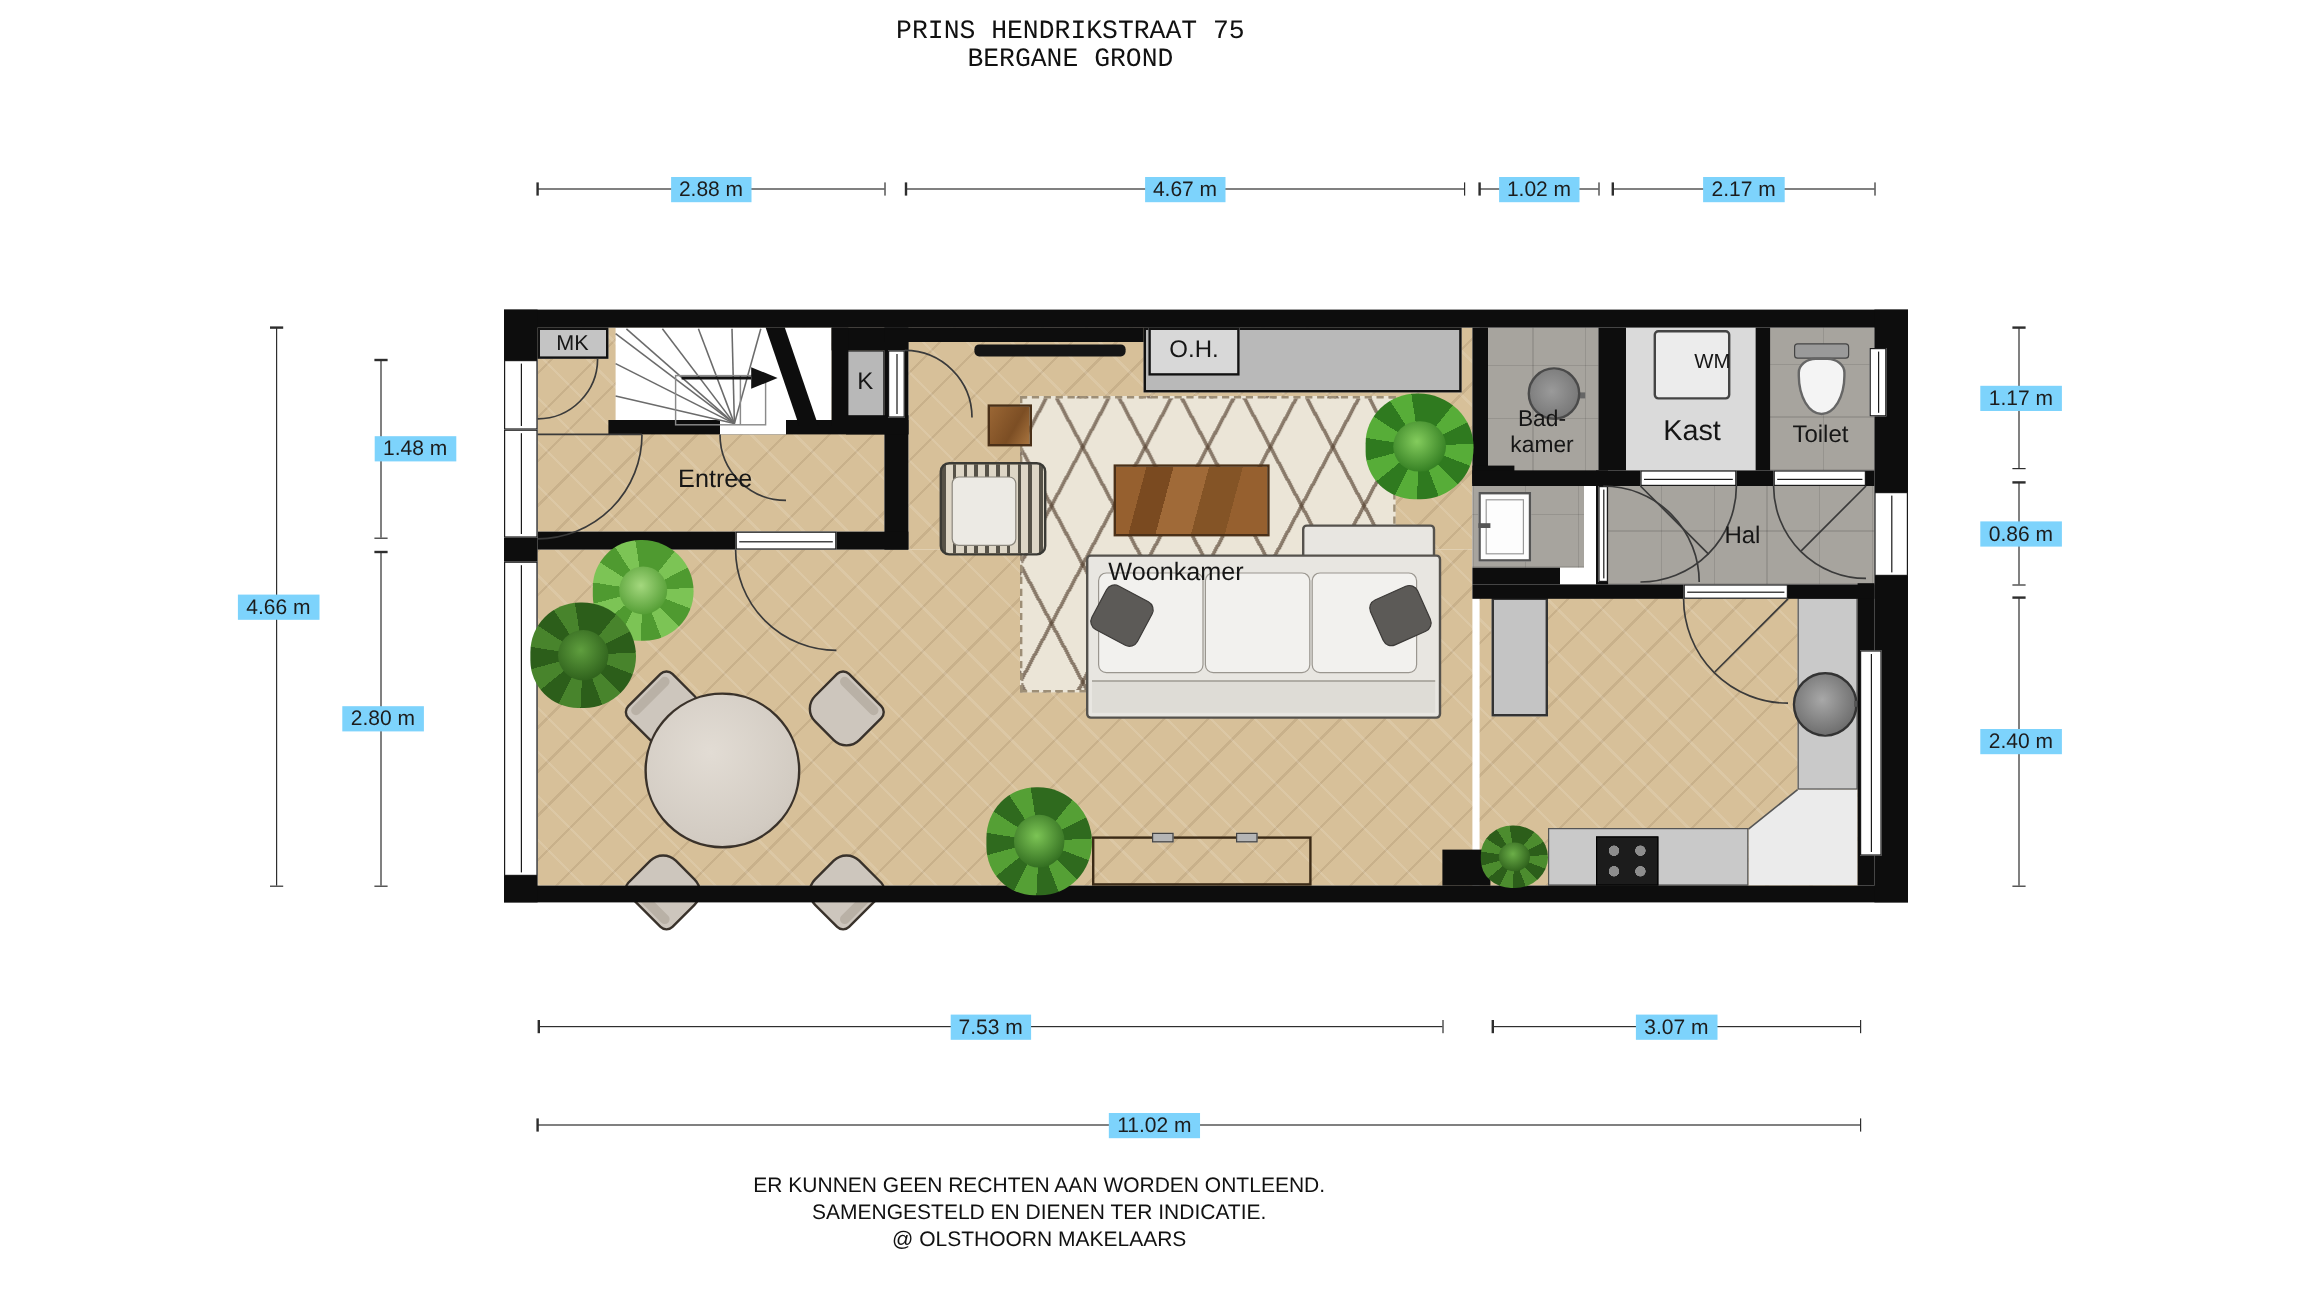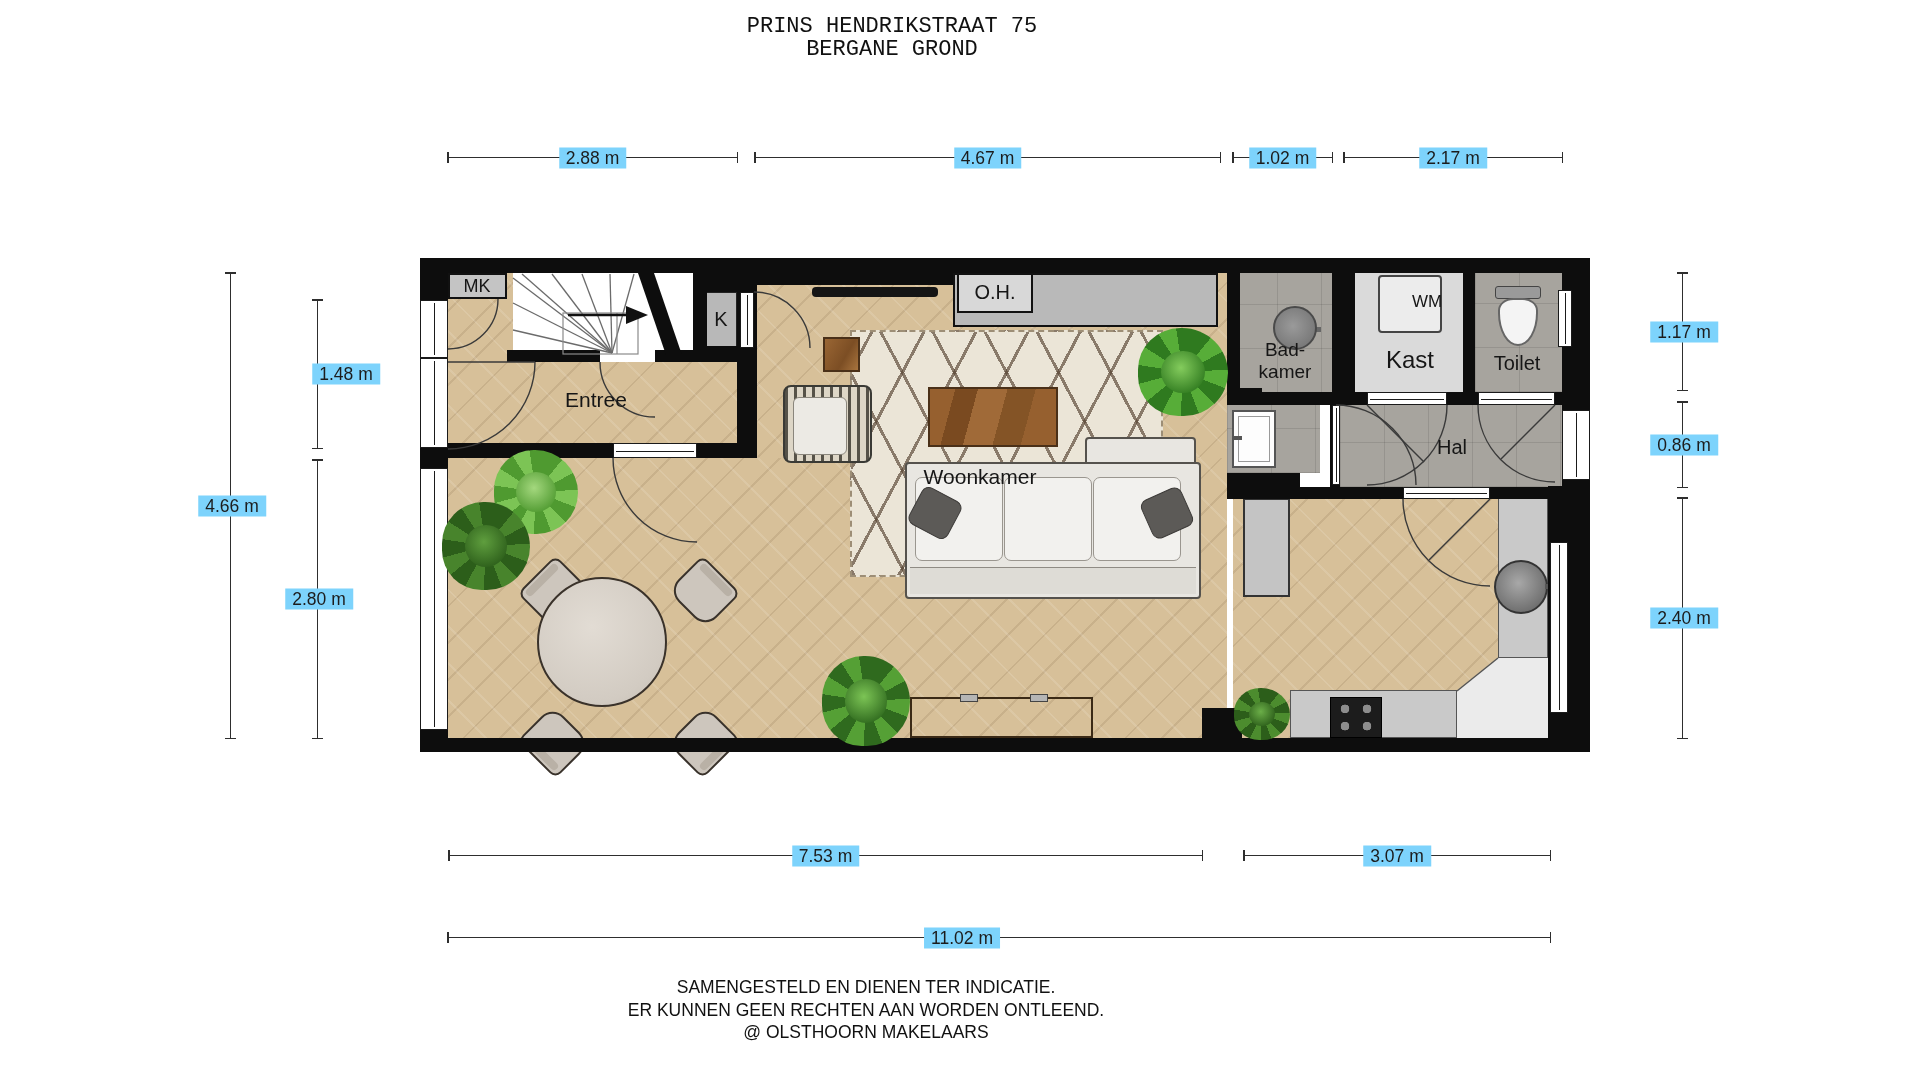--- a/index.html
+++ b/index.html
@@ -280,16 +280,16 @@
   <div class="label" style="left:575px;top:34px;font-size:20px;">O.H.</div>
   <div class="label" style="left:865px;top:92px;font-size:19px;">Bad-</div>
   <div class="label" style="left:865px;top:114px;font-size:19px;">kamer</div>
   <div class="label" style="left:990px;top:44px;font-size:17px;margin-left:17px;">WM</div>
   <div class="label" style="left:990px;top:102px;font-size:24px;">Kast</div>
   <div class="label" style="left:1097px;top:105px;font-size:20px;">Toilet</div>
   <div class="label" style="left:1032px;top:189px;font-size:20px;">Hal</div>
 </div>
 
 <div class="footer-block" style="left:466px;top:976px;width:800px;">
+  <div>ER KUNNEN GEEN RECHTEN AAN WORDEN ONTLEEND.</div>
   <div>SAMENGESTELD EN DIENEN TER INDICATIE.</div>
-  <div>ER KUNNEN GEEN RECHTEN AAN WORDEN ONTLEEND.</div>
   <div>@ OLSTHOORN MAKELAARS</div>
 </div>
 
 </body></html>

